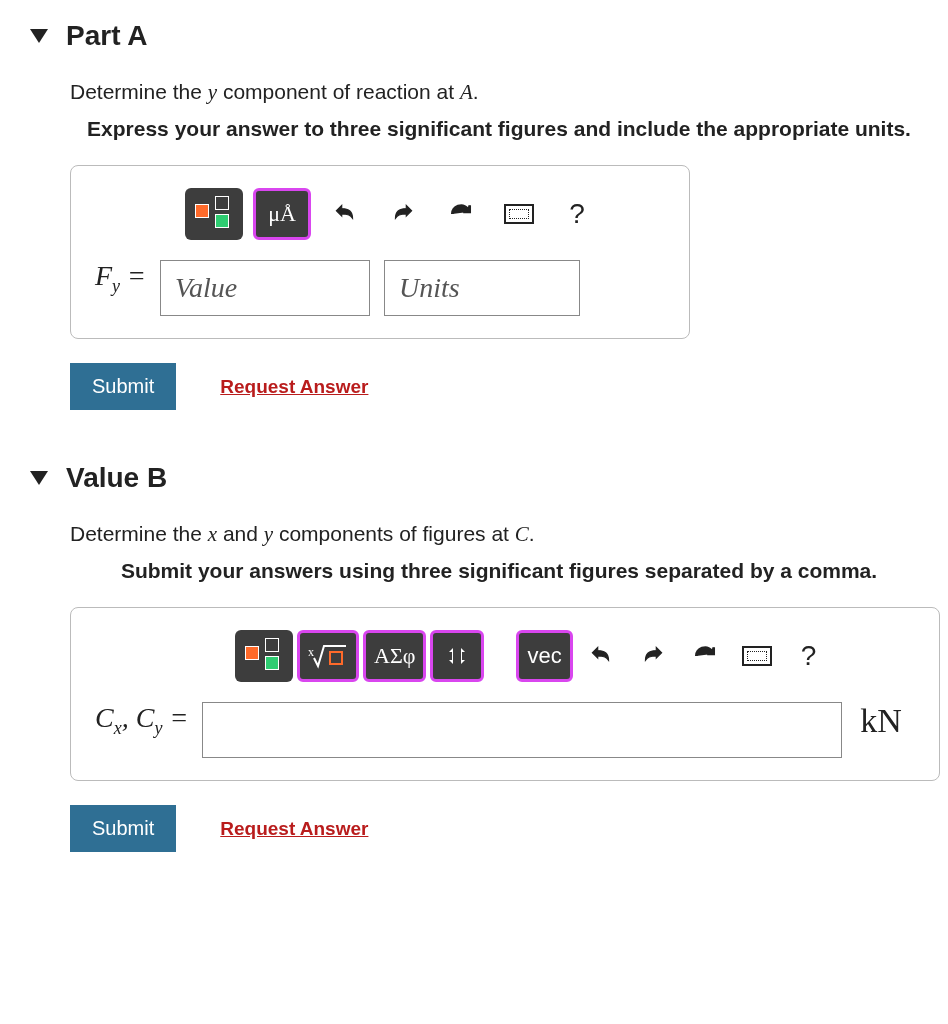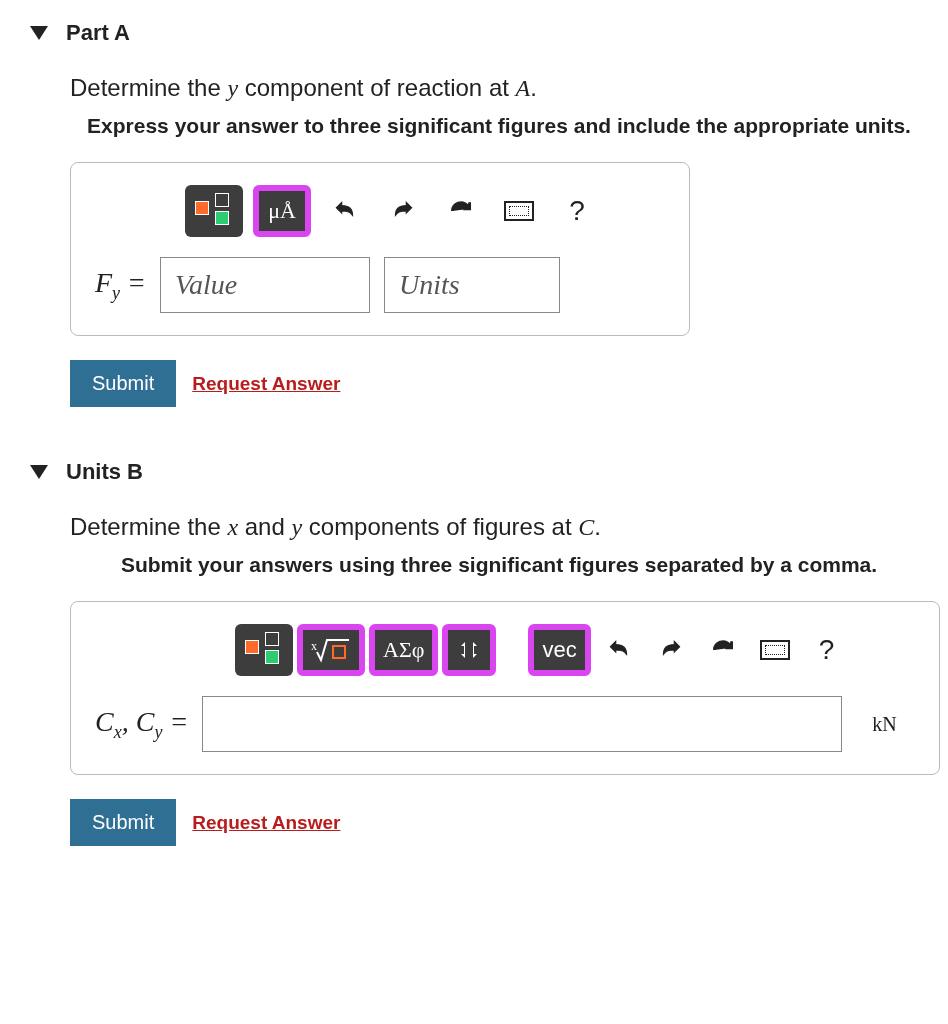--- a/index.html
+++ b/index.html
@@ -19,27 +19,27 @@
   }
   .caret {
     width: 0; height: 0;
     border-left: 9px solid transparent;
     border-right: 9px solid transparent;
     border-top: 14px solid #222;
     cursor: pointer;
   }
   .part-title {
     font-weight: bold;
-    font-size: 22px;
+    font-size: 28px;
   }
   .indent {
     margin-left: 40px;
   }
   .question {
-    font-size: 24px;
+    font-size: 21px;
     margin-bottom: 12px;
   }
   .question .ital { font-style: italic; font-family: "Times New Roman", serif; }
   .instruction {
     font-weight: bold;
     font-size: 21px;
     margin-bottom: 24px;
     text-align: center;
   }
   .answer-box {
@@ -60,21 +60,21 @@
     margin-left: 90px;
     margin-bottom: 20px;
   }
   .toolbar-b {
     margin-left: 140px;
     gap: 4px;
   }
   .tb-btn-dark {
     background: #3d3d3d;
     color: #fff;
-    border: 6px solid #d946ef;
+    border: 3px solid #d946ef;
     border-radius: 6px;
     height: 52px;
     min-width: 58px;
     display: inline-flex;
     align-items: center;
     justify-content: center;
     font-size: 22px;
     cursor: pointer;
     padding: 0 8px;
     font-family: "Times New Roman", serif;
@@ -101,21 +101,20 @@
     align-items: center;
     justify-content: center;
   }
   .tb-templates .sq { width:14px;height:14px;background:#ff6a2a;border:1px solid #fff;position:absolute; }
   .tb-templates .sq.a{left:10px;top:16px;}
   .tb-templates .sq.b{left:30px;top:8px;background:#3d3d3d;}
   .tb-templates .sq.c{left:30px;top:26px;background:#2ecc71;}
   .tb-btn-dark.small { min-width: 54px; height:52px;}
   .input-row {
     display: flex;
-    align-items: center;
     gap: 14px;
   }
   .var-label {
     font-family: "Times New Roman", serif;
     font-style: italic;
     font-size: 28px;
     white-space: nowrap;
   }
   .var-label sub { font-size: 18px; font-style: italic; }
   .vu-input {
@@ -123,31 +122,31 @@
     height: 56px;
     font-family: "Times New Roman", serif;
     font-style: italic;
     font-size: 28px;
     padding: 0 14px;
     color: #555;
     background:#fff;
   }
   .vu-input::placeholder { color:#555; font-style: italic; }
   .value-in { width: 210px; }
-  .units-in { width: 176px; }
+  .units-in { width: 196px; }
   .wide-in { width: 640px; height:56px;}
   .unit-suffix {
     font-family: "Times New Roman", serif;
-    font-size: 20px;
-    margin-left: 16px;
+    font-size: 34px;
+    margin-left: 4px;
   }
   .actions {
     display:flex;
     align-items:center;
-    gap: 16px;
+    gap: 44px;
     margin-bottom: 52px;
   }
   .submit-btn {
     background: #2f6f94;
     color: #fff;
     border: none;
     padding: 12px 22px;
     font-size: 20px;
     cursor: pointer;
   }
@@ -213,21 +212,21 @@
   </div>
 
   <div class="actions">
     <button class="submit-btn">Submit</button>
     <a class="request-link">Request Answer</a>
   </div>
 </div>
 
 <div class="part-header">
   <div class="caret"></div>
-  <div class="part-title">Units B</div>
+  <div class="part-title">Value B</div>
 </div>
 
 <div class="indent">
   <div class="question">
     <span>Determine the </span><span class="ital">x</span><span> and </span><span class="ital">y</span><span> components of figures at </span><span class="ital">C</span><span>.</span>
   </div>
   <div class="instruction">Submit your answers using three significant figures separated by a comma.</div>
 
   <div class="answer-box answer-box-wide">
     <div class="toolbar toolbar-b">

